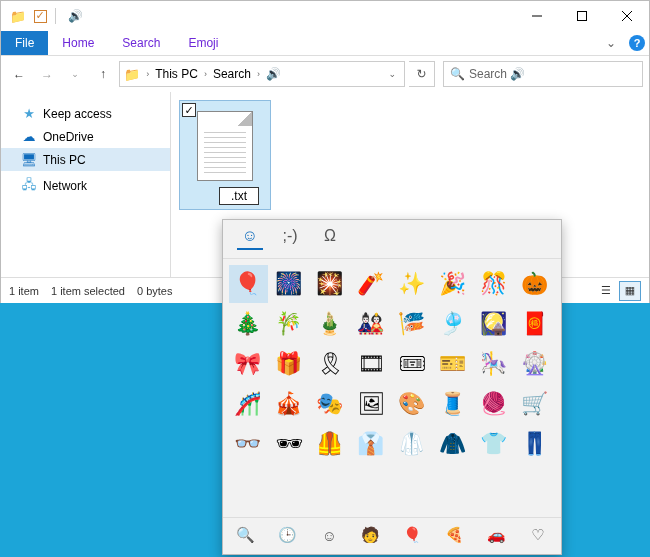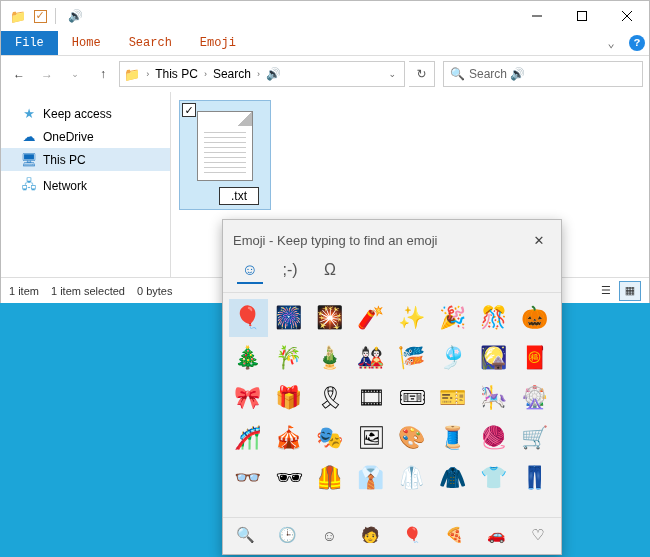--- a/index.html
+++ b/index.html
@@ -12,23 +12,23 @@
   .qat-icon { width:18px; height:18px; display:flex; align-items:center; justify-content:center; }
   .folder-icon::before{content:"📁"; font-size:13px;}
   .check-icon{border:1px solid #d08030;width:13px;height:13px;position:relative;background:#fff;}
   .check-icon::after{content:"✓";color:#d08030;font-size:11px;position:absolute;top:-2px;left:1px;}
   .qat-sep{width:1px;height:16px;background:#ccc;margin:0 2px;}
   .title-text{margin-left:6px;font-size:12px;}
   .winbtns{margin-left:auto;display:flex;}
   .winbtn{width:45px;height:30px;display:flex;align-items:center;justify-content:center;font-size:11px;}
   .winbtn svg{stroke:#000;stroke-width:1;fill:none;}
   
-  .ribbon{height:25px;display:flex;align-items:stretch;border-bottom:1px solid #ddd;font-family:Liberation Mono, monospace;}
+  .ribbon{height:25px;display:flex;align-items:stretch;border-bottom:1px solid #ddd;}
   .ribbon-file{background:#1979ca;color:#fff;padding:0 14px;display:flex;align-items:center;font-size:12px;}
-  .ribbon-tab{padding:0 14px;display:flex;align-items:center;color:#c2410c;}
+  .ribbon-tab{padding:0 14px;display:flex;align-items:center;color:#6d28d9;}
   .ribbon-spacer{flex:1;}
   .ribbon-expand{width:28px;display:flex;align-items:center;justify-content:center;color:#666;}
   .ribbon-help{width:24px;display:flex;align-items:center;justify-content:center;}
   .help-circle{width:16px;height:16px;border-radius:50%;background:#1e88e5;color:#fff;font-size:11px;font-weight:bold;display:flex;align-items:center;justify-content:center;}
   
   .navrow{height:36px;display:flex;align-items:center;padding:4px 6px;gap:4px;}
   .navbtn{width:24px;height:24px;display:flex;align-items:center;justify-content:center;color:#999;}
   .navbtn.active{color:#333;}
   .addrbar{flex:1;border:1px solid #ccc;height:26px;display:flex;align-items:center;padding:0 4px;gap:4px;font-size:12px;}
   .addrbar .mini-folder{font-size:13px;}
@@ -179,24 +179,20 @@
     <span>1 item selected</span>
     <span>0 bytes</span>
     <div class="viewbtns">
       <div class="vbtn">☰</div>
       <div class="vbtn sel">▦</div>
     </div>
   </div>
 </div>
 
 <div class="emoji">
-  <div class="emoji-title">
-    <span>Emoji - Keep typing to find an emoji</span>
-    <div class="emoji-close">✕</div>
-  </div>
   <div class="emoji-tabs">
     <div class="etab active">☺</div>
     <div class="etab">;-)</div>
     <div class="etab">Ω</div>
   </div>
   <div class="emoji-grid" id="emoji-grid">
       <div class="ecell sel">🎈</div>
       <div class="ecell">🎆</div>
       <div class="ecell">🎇</div>
       <div class="ecell">🧨</div>

